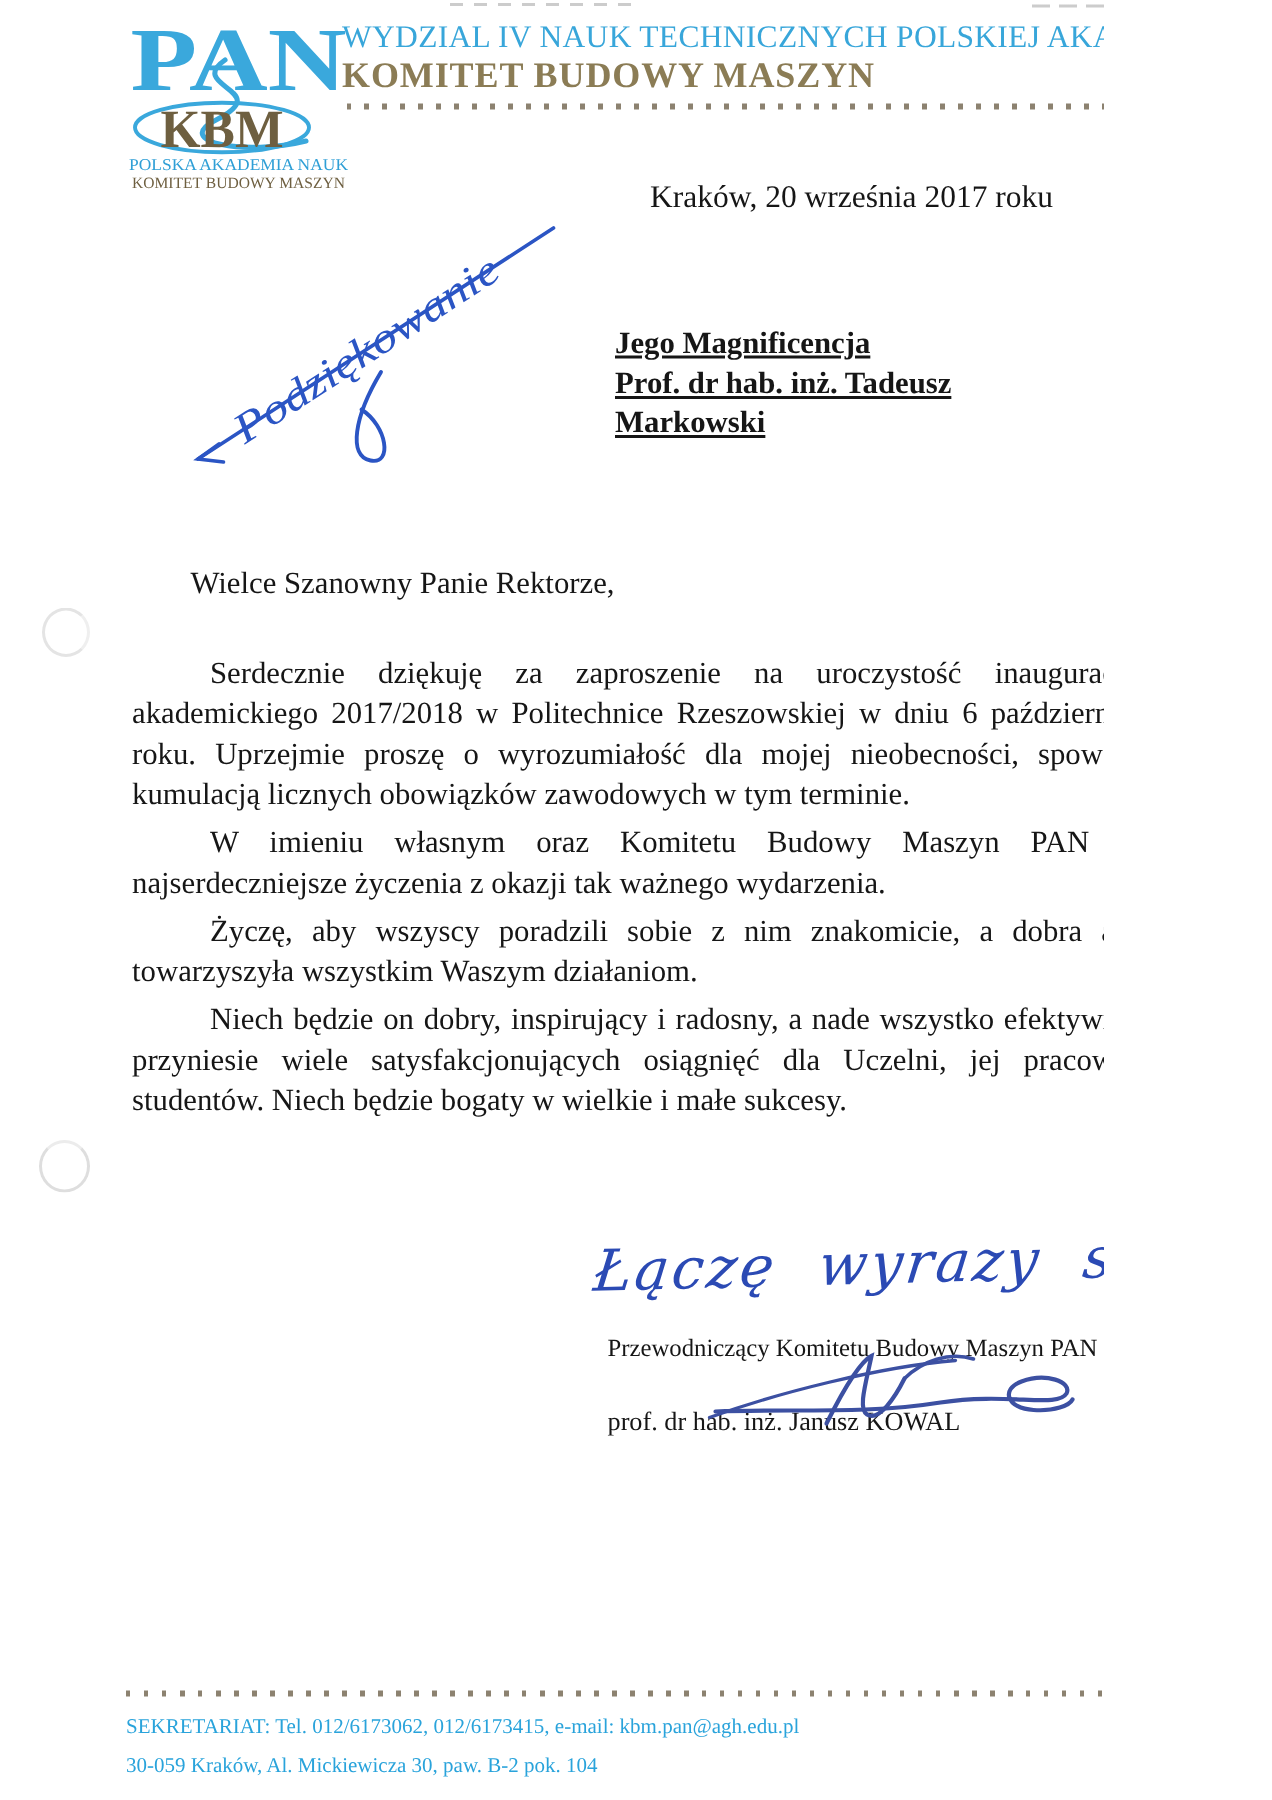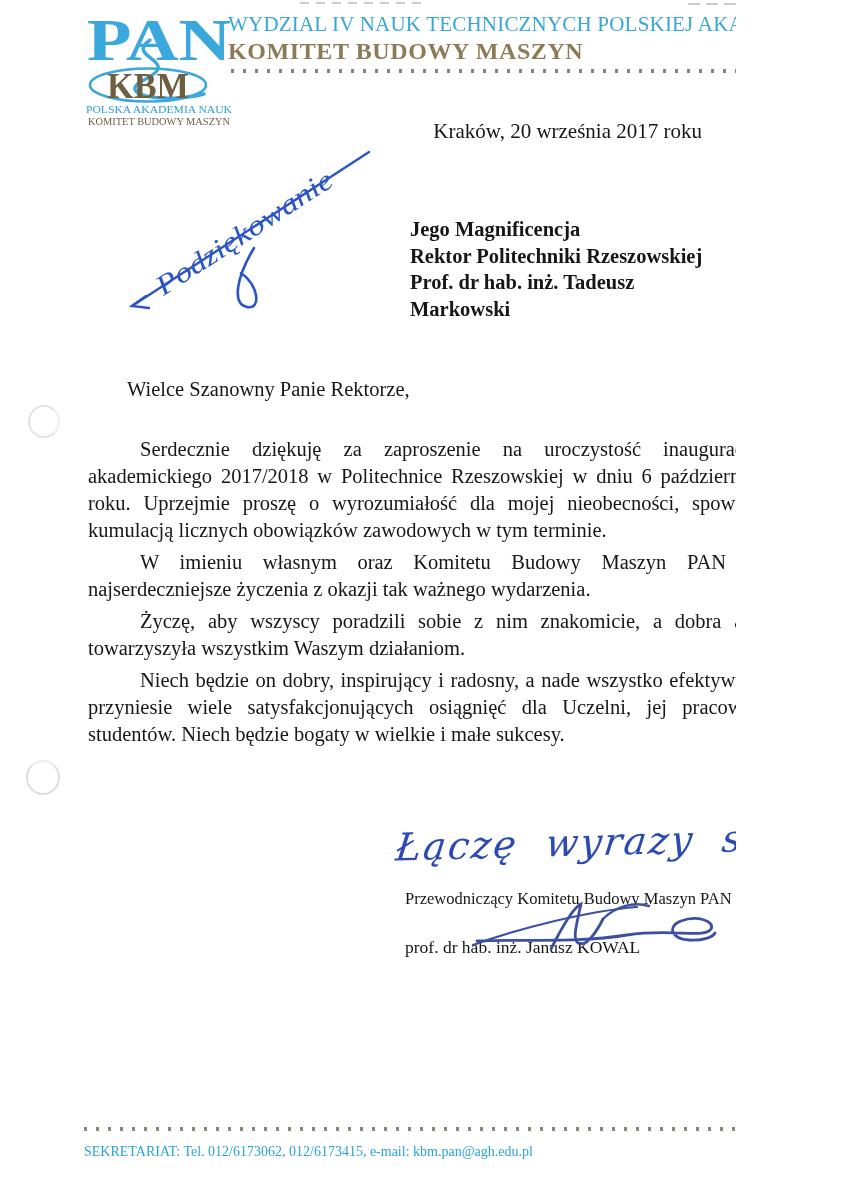--- a/index.html
+++ b/index.html
@@ -24,21 +24,21 @@
   .hdr-line2{color:var(--header-olive,#8b7c55);font-size:24px;font-weight:bold;letter-spacing:.6px;margin-top:1px;white-space:nowrap;}
   .dotline{position:absolute;height:4px;background:repeating-linear-gradient(90deg,var(--dot-color,#8c8270) 0 3px,transparent 3px 12px);}
   .dotline.top{left:231px;top:69px;width:540px;}
   .dotline.bottom{left:84px;top:1127px;width:728px;}
 
   .dateline{position:absolute;top:119px;right:34px;font-size:21px;}
 
   
   .annotation{position:absolute;left:116px;top:138px;}
 
-  .recipient{position:absolute;left:410px;top:216px;font-size:20.5px;font-weight:bold;line-height:26.5px;}
+  .recipient{position:absolute;left:410px;top:216px;font-size:20.5px;font-weight:bold;line-height:26.5px;text-decoration:underline;}
 
   .salutation{position:absolute;left:127px;top:366px;font-size:20.5px;margin-top:12px;}
 
   .body-text{position:absolute;left:83px;top:431px;width:737px;font-size:20.5px;line-height:27px;text-align:justify;}
   .body-text p{margin:5px;text-indent:52px;}
 
   .closing-hand{
     position:absolute;left:396px;top:820px;width:420px;
     font-family:"DejaVu Serif", serif;font-style:italic;
     font-size:38px;color:var(--ink-blue,#2b3f9e);
@@ -85,21 +85,20 @@
     <g stroke="#2b55c4" fill="none" stroke-linecap="round">
       <line x1="253" y1="14" x2="16" y2="168" stroke-width="2.4"></line>
       <path d="M30,158 L16,168 L33,170" stroke-width="2.4"></path>
       <path d="M138,110 C120,140 116,166 131,169 C146,172 142,146 125,135" stroke-width="2.6"></path>
     </g>
     <text x="26" y="103" font-size="28" font-style="italic" fill="#2b55c4" transform="rotate(-33 130 95)" textLength="205" lengthAdjust="spacingAndGlyphs">Podziękowanie</text>
   </svg>
 
   <div class="recipient">
     <div>Jego Magnificencja</div>
-    <div>Rektor Politechniki Rzeszowskiej</div>
     <div>Prof. dr hab. inż. Tadeusz Markowski</div>
   </div>
 
   <div class="salutation">Wielce Szanowny Panie Rektorze,</div>
 
   <div class="body-text">
     <p>Serdecznie dziękuję za zaproszenie na uroczystość inauguracji roku akademickiego 2017/2018 w Politechnice Rzeszowskiej w dniu 6 października 2017 roku. Uprzejmie proszę o wyrozumiałość dla mojej nieobecności, spowodowanej kumulacją licznych obowiązków zawodowych w tym terminie.</p>
     <p>W imieniu własnym oraz Komitetu Budowy Maszyn PAN składam najserdeczniejsze życzenia z okazji tak ważnego wydarzenia.</p>
     <p>Życzę, aby wszyscy poradzili sobie z nim znakomicie, a dobra atmosfera towarzyszyła wszystkim Waszym działaniom.</p>
     <p>Niech będzie on dobry, inspirujący i radosny, a nade wszystko efektywny. Niech przyniesie wiele satysfakcjonujących osiągnięć dla Uczelni, jej pracowników i studentów. Niech będzie bogaty w wielkie i małe sukcesy.</p>
@@ -116,15 +115,16 @@
         <path d="M84,50 C98,22 108,8 114,5 C110,24 105,40 111,44 C119,49 130,32 136,20" stroke-width="2.8"></path>
         <path d="M136,20 C148,8 166,2 182,7" stroke-width="2.4"></path>
       </g>
     </svg>
     <div class="sig-name">prof. dr hab. inż. Janusz KOWAL</div>
   </div>
 
   <div class="dotline bottom"></div>
   <div class="footer">
     <div>SEKRETARIAT: Tel. 012/6173062, 012/6173415, e-mail: kbm.pan@agh.edu.pl</div>
+    <div>30-059 Kraków, Al. Mickiewicza 30, paw. B-2 pok. 104</div>
   </div>
 
 </div>
 
 </body></html>

